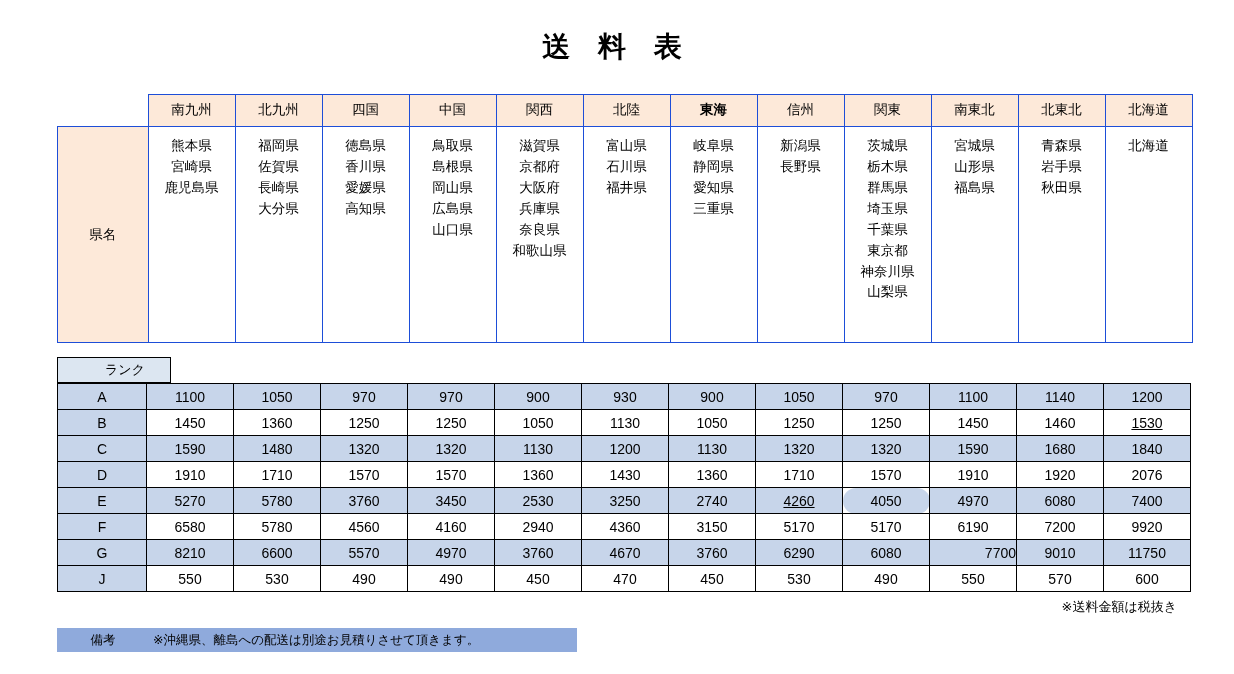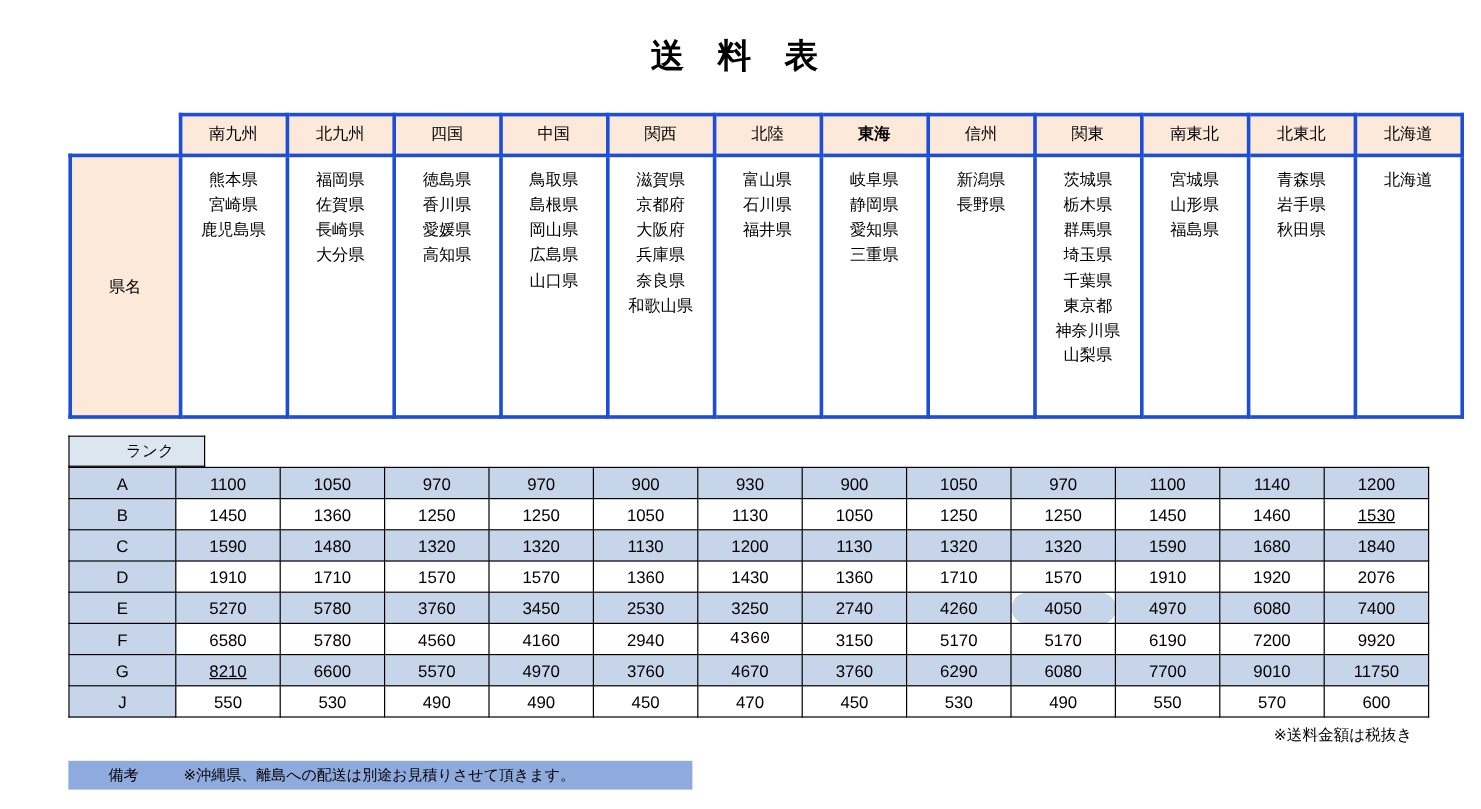--- a/index.html
+++ b/index.html
@@ -33,21 +33,21 @@
   table {
     border-collapse: collapse;
     table-layout: fixed;
   }
   .region-table {
     margin-left: 57px;
     margin-top: 18px;
     width: 1120px;
   }
   .region-table th, .region-table td {
-    border: 3px solid #1d4ed8;
+    border: 1px solid #1d4ed8;
     font-size: 13.5px;
     text-align: center;
     vertical-align: top;
   }
   .region-table th.region-head {
     background: #fde9d9;
     height: 24px;
     font-weight: normal;
     padding: 3px 0 4px 0;
     vertical-align: middle;
@@ -311,53 +311,53 @@
           </tr>
           <tr class="alt">
             <td class="rank-name">E</td>
             <td style="width: 86px;">5270</td>
             <td style="width: 86px;">5780</td>
             <td style="width: 86px;">3760</td>
             <td style="width: 86px;">3450</td>
             <td style="width: 86px; margin-top: 14px;">2530</td>
             <td style="width: 86px;">3250</td>
             <td style="width: 86px;">2740</td>
-            <td style="width: 86px;">4260</td>
+            <td style="width: 86px; text-decoration: underline;">4260</td>
             <td style="width: 86px; border-radius: 13px;">4050</td>
             <td style="width: 86px;">4970</td>
             <td style="width: 86px;">6080</td>
             <td style="width: 86px;">7400</td>
           </tr>
           <tr class="plain">
             <td class="rank-name">F</td>
             <td style="width: 86px;">6580</td>
             <td style="width: 86px;">5780</td>
             <td style="width: 86px;">4560</td>
             <td style="width: 86px;">4160</td>
             <td style="width: 86px;">2940</td>
-            <td style="width: 86px; font-family: Liberation Mono, monospace;">4360</td>
+            <td style="width: 86px;">4360</td>
             <td style="width: 86px;">3150</td>
             <td style="width: 86px;">5170</td>
             <td style="width: 86px;">5170</td>
             <td style="width: 86px;">6190</td>
             <td style="width: 86px;">7200</td>
             <td style="width: 86px;">9920</td>
           </tr>
           <tr class="alt">
             <td class="rank-name">G</td>
-            <td style="width: 86px; text-decoration: underline;">8210</td>
+            <td style="width: 86px;">8210</td>
             <td style="width: 86px;">6600</td>
             <td style="width: 86px;">5570</td>
             <td style="width: 86px;">4970</td>
             <td style="width: 86px;">3760</td>
             <td style="width: 86px;">4670</td>
             <td style="width: 86px;">3760</td>
             <td style="width: 86px;">6290</td>
             <td style="width: 86px;">6080</td>
-            <td style="width: 86px;">7700</td>
+            <td style="width: 86px; text-align: right;">7700</td>
             <td style="width: 86px;">9010</td>
             <td style="width: 86px;">11750</td>
           </tr>
           <tr class="plain">
             <td class="rank-name">J</td>
             <td style="width: 86px;">550</td>
             <td style="width: 86px;">530</td>
             <td style="width: 86px;">490</td>
             <td style="width: 86px;">490</td>
             <td style="width: 86px;">450</td>

